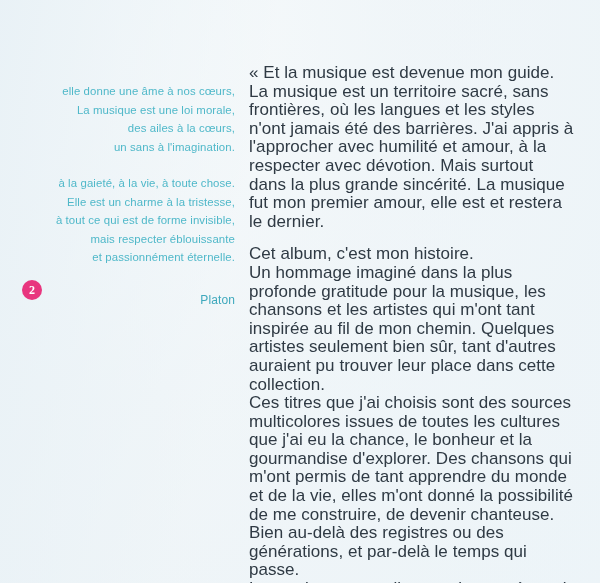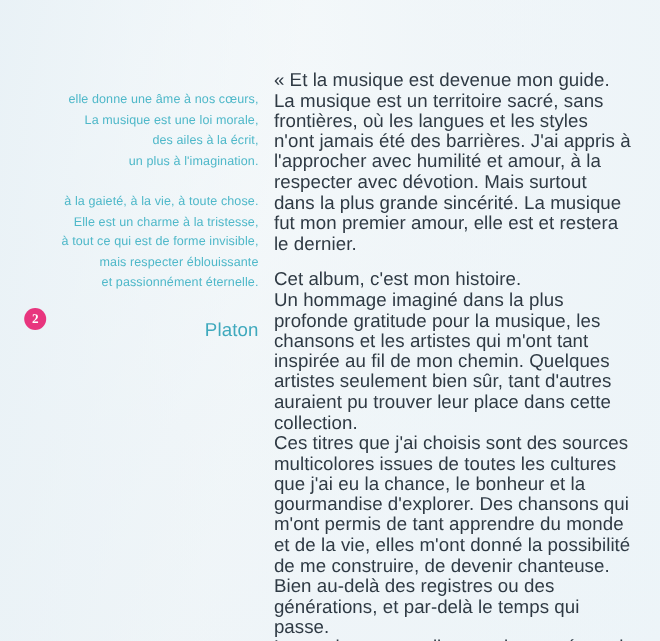--- a/index.html
+++ b/index.html
@@ -43,21 +43,21 @@
   }
   .left-col .stanza {
     margin: 0 0 18px 0;
   }
   .left-col .stanza p {
     margin: 0;
   }
   .author {
     margin-top: 24px;
     color: #3fa9bd;
-    font-size: 17px;
+    font-size: 12px;
   }
 
   .badge {
     position: absolute;
     left: 22px;
     top: 280px;
     width: 20px;
     height: 20px;
     border-radius: 50%;
     background: #e8357e;
@@ -104,22 +104,22 @@
 </style>
 </head>
 <body>
 
 <div class="page">
 
   <div class="left-col">
     <div class="stanza">
       <p>elle donne une âme à nos cœurs,</p>
       <p>La musique est une loi morale,</p>
-      <p>des ailes à la écrit,</p>
-      <p>un plus à l'imagination.</p>
+      <p>des ailes à la cœurs,</p>
+      <p>un sans à l'imagination.</p>
     </div>
     <div class="stanza">
       <p>à la gaieté, à la vie, à toute chose.</p>
       <p>Elle est un charme à la tristesse,</p>
       <p>à tout ce qui est de forme invisible,</p>
       <p>mais respecter éblouissante</p>
       <p>et passionnément éternelle.</p>
     </div>
     <div class="author">Platon</div>
   </div>

